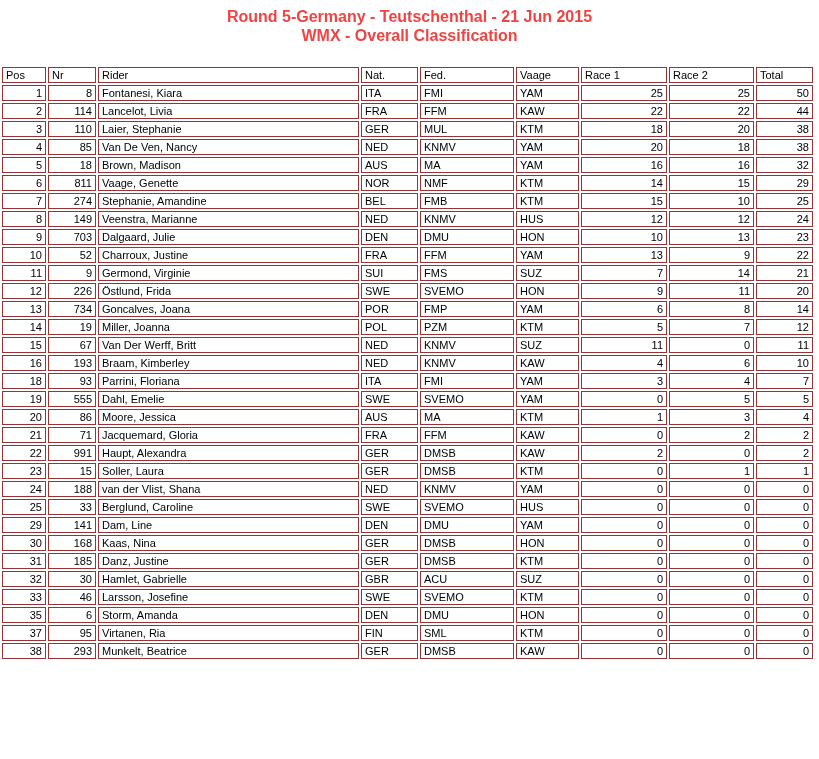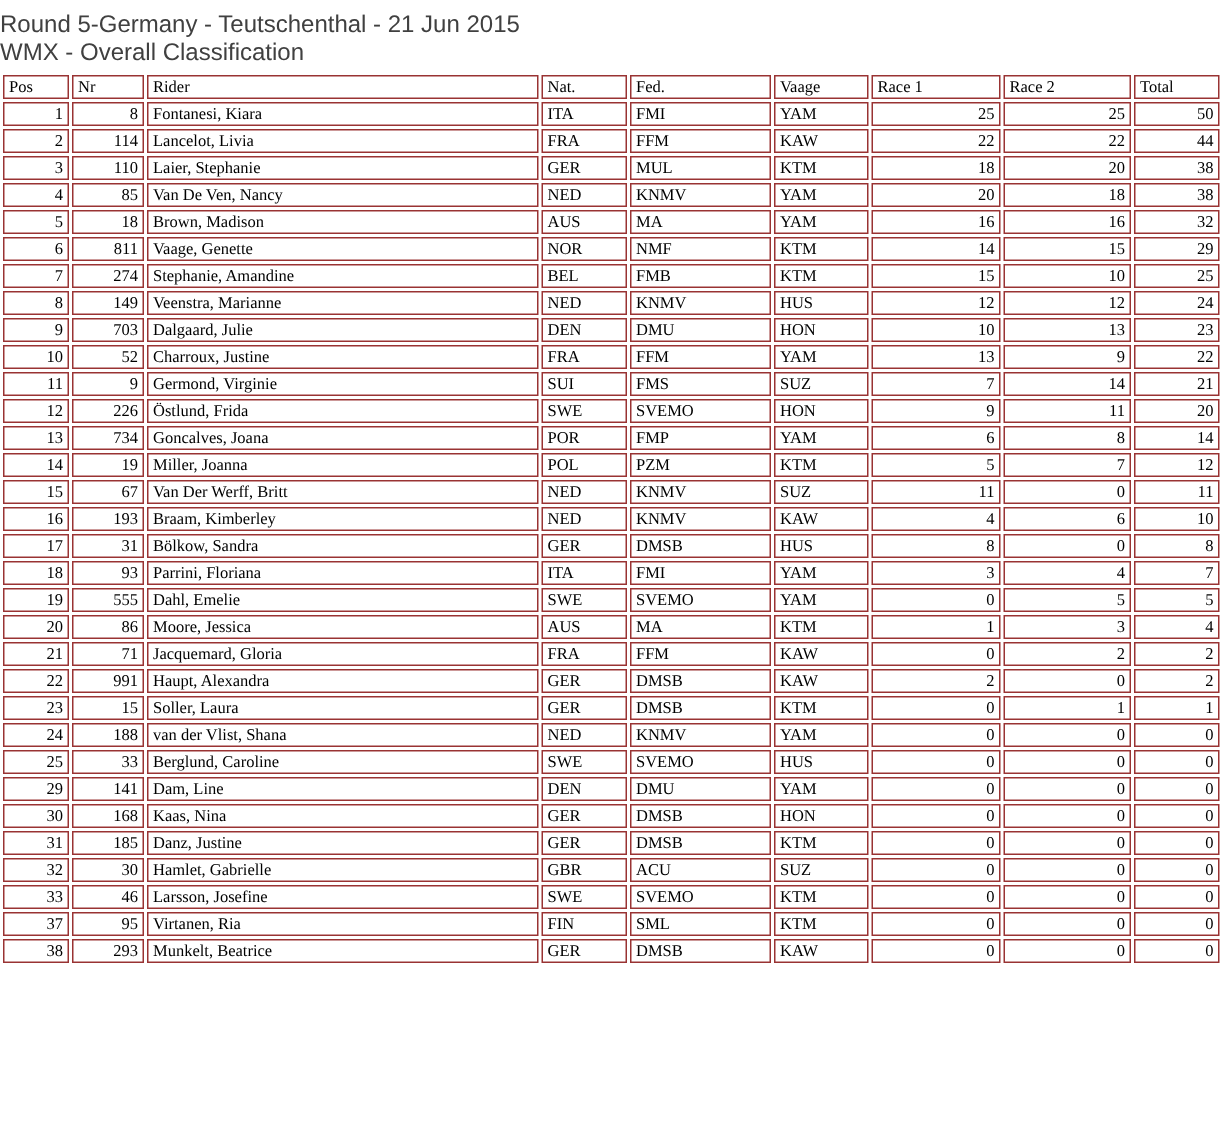--- a/index.html
+++ b/index.html
@@ -1,19 +1,19 @@
 <!DOCTYPE html>
 <html><head>
 <meta charset="utf-8">
 <style>
   html, body { margin:0; padding:0; background:#ffffff; }
   body { font-family:"Liberation Sans", sans-serif; color:#000000; }
   .page { width:819px; height:759px; overflow:hidden; box-sizing:border-box; padding-top:7px; }
-  .title-line { text-align:left; font-weight:normal; font-size:16px; line-height:19px; color:#404040; }
-  table.results { border-collapse:separate; border-spacing:2px; table-layout:fixed; margin-top:3px; margin-left:0px;font-family:Liberation Serif, serif; }
+  .title-line { text-align:center; font-weight:bold; font-size:16px; line-height:19px; color:#ef4444; }
+  table.results { border-collapse:separate; border-spacing:2px; table-layout:fixed; margin-top:20px; margin-left:0px; }
   table.results th, table.results td {
     box-sizing:border-box;
     border:1px solid #993333;
     font-size:11px;
     line-height:13px;
     height:16px;
     padding:0 3px;
     overflow:hidden;
     white-space:nowrap;
     font-weight:normal;
@@ -235,31 +235,20 @@
         <td class="r">193</td>
         <td>Braam, Kimberley</td>
         <td>NED</td>
         <td>KNMV</td>
         <td>KAW</td>
         <td class="r">4</td>
         <td class="r">6</td>
         <td class="r">10</td>
       </tr>
         <tr>
-        <td class="r">17</td>
-        <td class="r">31</td>
-        <td>Bölkow, Sandra</td>
-        <td>GER</td>
-        <td>DMSB</td>
-        <td>HUS</td>
-        <td class="r">8</td>
-        <td class="r">0</td>
-        <td class="r">8</td>
-      </tr>
-        <tr>
         <td class="r">18</td>
         <td class="r">93</td>
         <td>Parrini, Floriana</td>
         <td>ITA</td>
         <td>FMI</td>
         <td>YAM</td>
         <td class="r">3</td>
         <td class="r">4</td>
         <td class="r">7</td>
       </tr>
@@ -389,20 +378,31 @@
         <td class="r">46</td>
         <td>Larsson, Josefine</td>
         <td>SWE</td>
         <td>SVEMO</td>
         <td>KTM</td>
         <td class="r">0</td>
         <td class="r">0</td>
         <td class="r">0</td>
       </tr>
         <tr>
+        <td class="r">35</td>
+        <td class="r">6</td>
+        <td>Storm, Amanda</td>
+        <td>DEN</td>
+        <td>DMU</td>
+        <td>HON</td>
+        <td class="r">0</td>
+        <td class="r">0</td>
+        <td class="r">0</td>
+      </tr>
+        <tr>
         <td class="r">37</td>
         <td class="r">95</td>
         <td>Virtanen, Ria</td>
         <td>FIN</td>
         <td>SML</td>
         <td>KTM</td>
         <td class="r">0</td>
         <td class="r">0</td>
         <td class="r">0</td>
       </tr>

